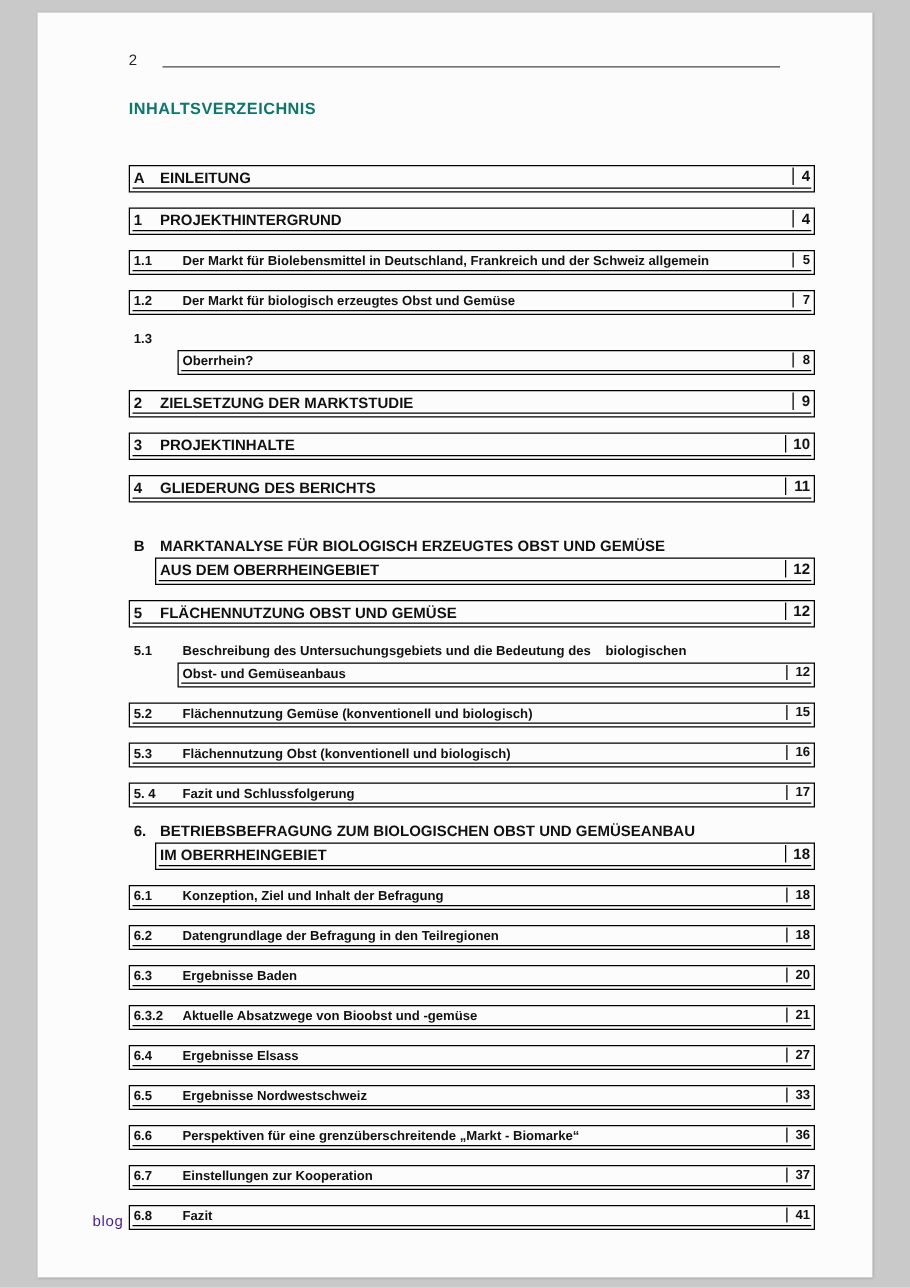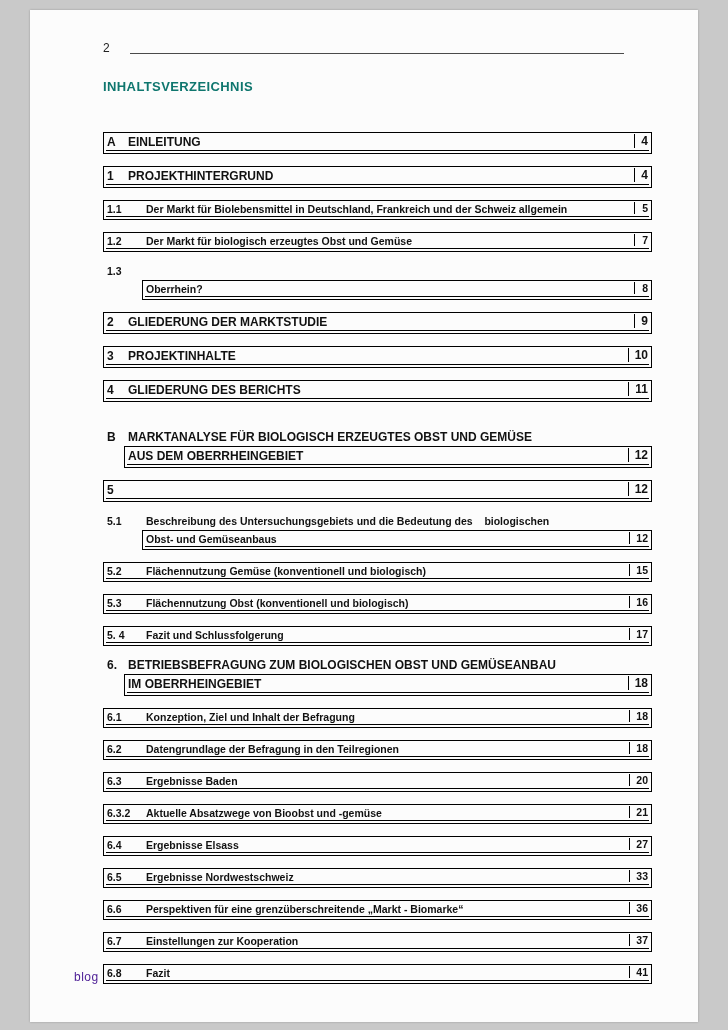--- a/index.html
+++ b/index.html
@@ -150,21 +150,21 @@
       <span class="num">1.3</span>
     </div>
     <div class="box indented">
       <span class="title">Oberrhein?</span>
       <span class="pg">8</span>
     </div>
   </div>
         <div class="toc-row chapter">
     <div class="box">
       <span class="num">2</span>
-      <span class="title">GLIEDERUNG DER MARKTSTUDIE</span>
+      <span class="title">ZIELSETZUNG DER MARKTSTUDIE</span>
       <span class="pg">9</span>
     </div>
   </div>
         <div class="toc-row chapter">
     <div class="box">
       <span class="num">3</span>
       <span class="title">PROJEKTINHALTE</span>
       <span class="pg">10</span>
     </div>
   </div>
@@ -181,20 +181,21 @@
       <span class="title">MARKTANALYSE FÜR BIOLOGISCH ERZEUGTES OBST UND GEMÜSE</span>
     </div>
     <div class="box indented">
       <span class="title">AUS DEM OBERRHEINGEBIET</span>
       <span class="pg">12</span>
     </div>
   </div>
         <div class="toc-row chapter">
     <div class="box">
       <span class="num">5</span>
+      <span class="title">FLÄCHENNUTZUNG OBST UND GEMÜSE</span>
       <span class="pg">12</span>
     </div>
   </div>
         <div class="toc-row sub">
     <div class="line1">
       <span class="num">5.1</span>
       <span class="title">Beschreibung des Untersuchungsgebiets und die Bedeutung des    biologischen</span>
     </div>
     <div class="box indented">
       <span class="title">Obst- und Gemüseanbaus</span>

